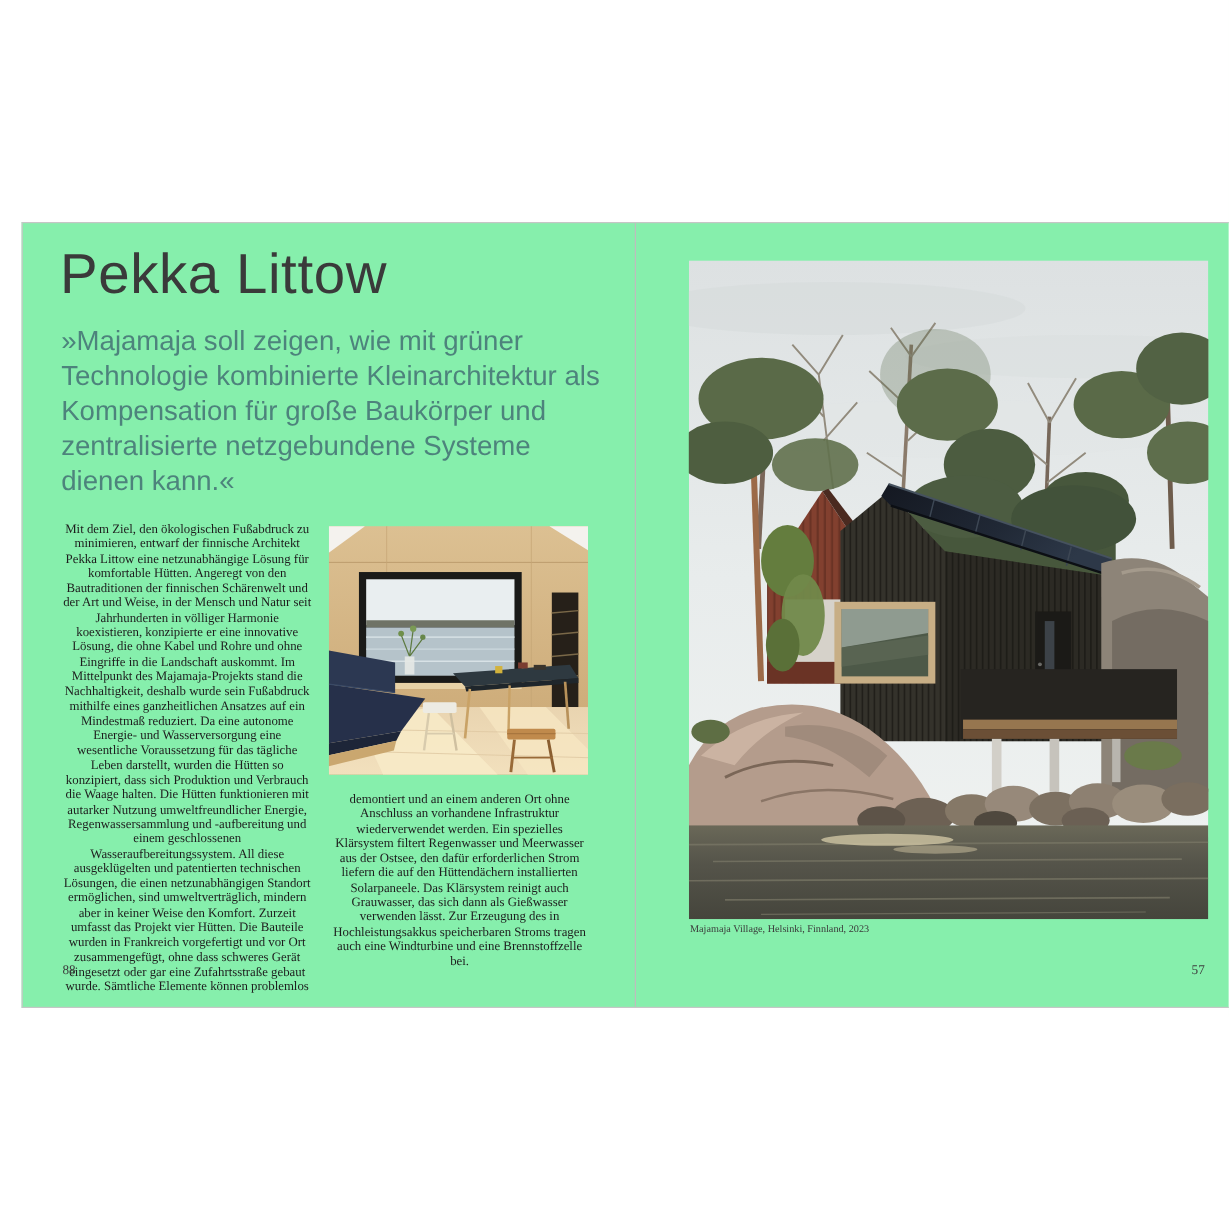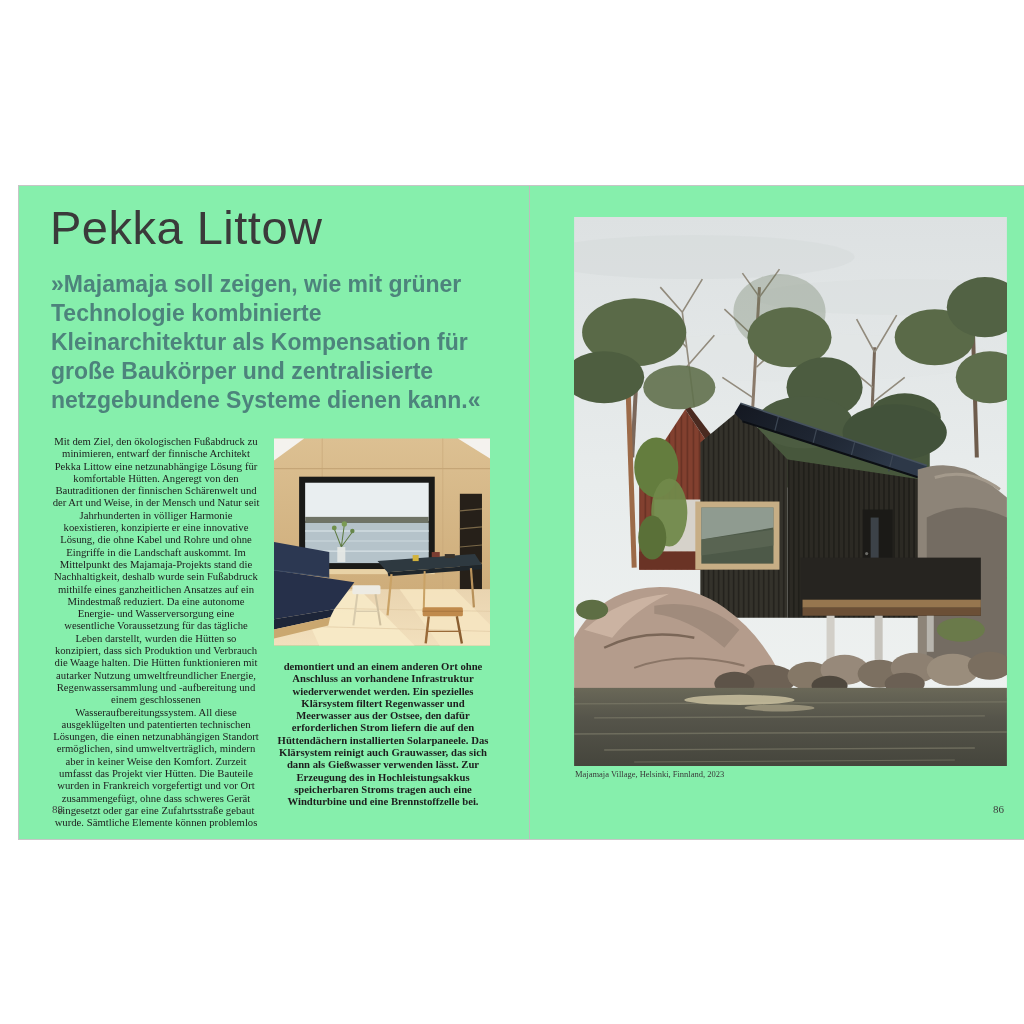--- a/index.html
+++ b/index.html
@@ -6,26 +6,26 @@
   #canvas{position:relative;width:1024px;height:1024px;background:#ffffff;overflow:hidden;
           font-family:"Liberation Serif", serif;color:#1f1f1f;}
   #spread{position:absolute;left:2px;top:185px;width:1017px;height:653px;
           border:1px solid #c6c6c6;background:#86efac;margin-left:16px;}
   #seam{position:absolute;left:510px;top:0;width:1px;height:653px;background:#bdbdbd;}
 
   
   .title{position:absolute;left:31px;top:14px;font-family:"Liberation Sans", sans-serif;
          font-weight:300;font-size:47px;letter-spacing:0.5px;color:#3a3a3a;}
   .quote{position:absolute;left:32px;top:84px;width:450px;
-         font-family:"Liberation Sans", sans-serif;font-weight:700;
+         font-family:"Liberation Sans", sans-serif;font-weight:400;
          font-size:23px;line-height:29px;color:#4d837c;}
   .bodycol{position:absolute;font-size:10.7px;line-height:12.3px;text-align:center;
            color:#1d1d1d;}
   #col1{left:33px;top:249px;width:208px;}
-  #col2{left:256px;top:474px;width:216px;font-weight:bold;}
+  #col2{left:256px;top:474px;width:216px;}
   .pagenum{position:absolute;font-size:11px;color:#3d3d3d;}
   #pagenum-left{left:33px;top:617px;}
   #pagenum-right{right:32px;top:617px;}
 
   .photo{position:absolute;display:block;}
   #interior-photo{left:255px;top:252px;width:216px;height:208px;}
   #exterior-photo{left:555px;top:31px;width:433px;height:549px;}
   .caption{position:absolute;left:556px;top:583px;font-size:8.5px;color:#3a3a3a;text-align:right;}
 </style>
 </head>
@@ -289,15 +289,15 @@
         <ellipse cx="165" cy="482" rx="55" ry="5" fill="#cfc5a4" opacity="0.8"></ellipse>
         <ellipse cx="205" cy="490" rx="35" ry="3.5" fill="#bdb394" opacity="0.6"></ellipse>
         <g stroke="#8c8a76" stroke-width="1" opacity="0.5">
           <line x1="60" y1="544" x2="380" y2="542"></line>
         </g>
       </g>
     </svg>
 
     <div class="caption">Majamaja Village, Helsinki, Finnland, 2023</div>
 
-    <div class="pagenum" id="pagenum-right">86</div>
+    <div class="pagenum" id="pagenum-right">57</div>
   </div>
 </div>
 
 </body></html>

